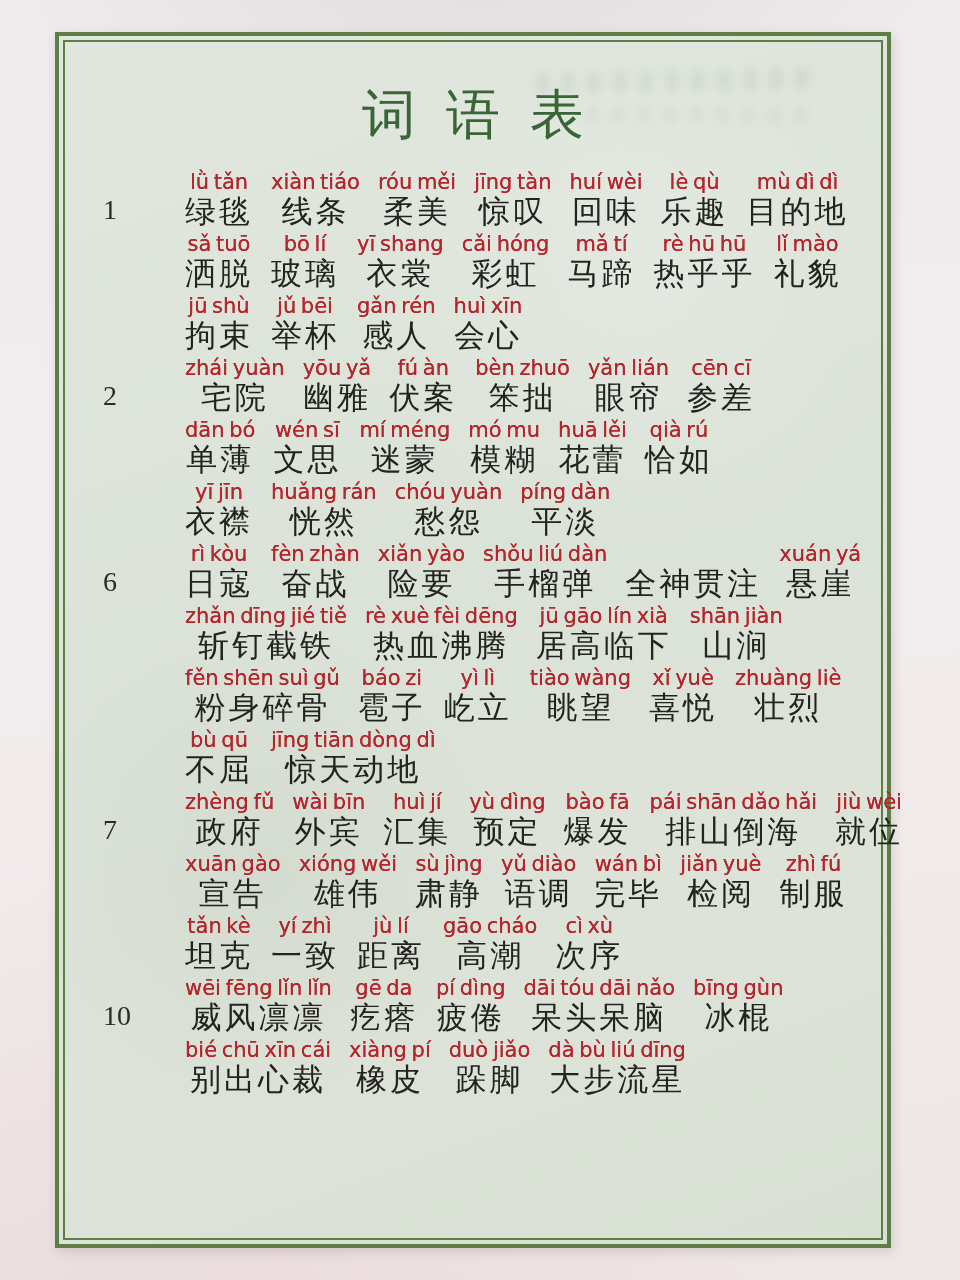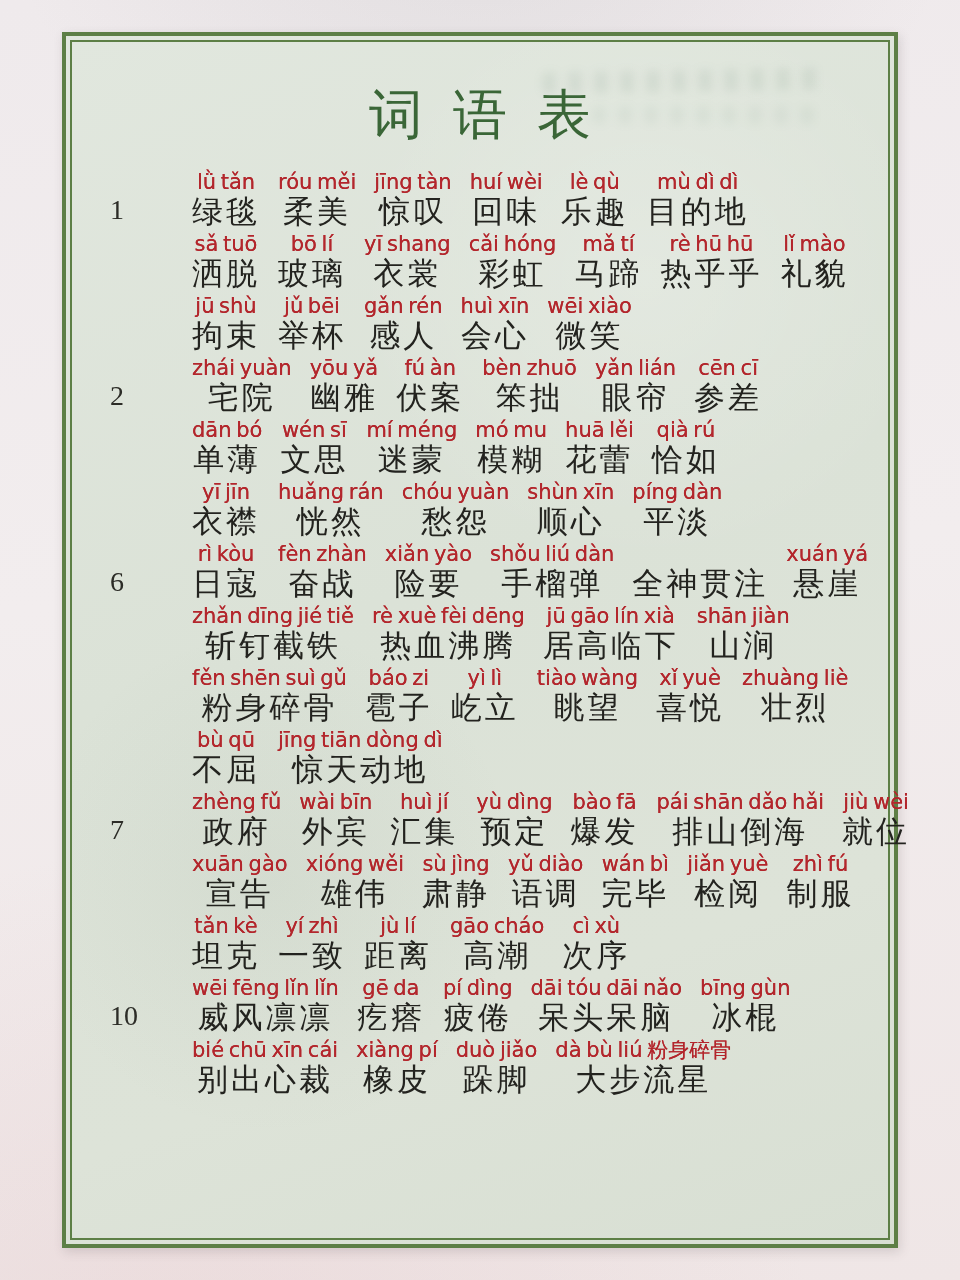--- a/index.html
+++ b/index.html
@@ -5,21 +5,21 @@
   html,body{margin:0;padding:0;}
   body{
     width:960px;height:1280px;overflow:hidden;position:relative;
     background:
       radial-gradient(120% 80% at 20% 110%, rgba(226,196,198,.35), rgba(0,0,0,0) 55%),
       radial-gradient(100% 60% at 50% -10%, rgba(190,190,192,.30), rgba(0,0,0,0) 50%),
       linear-gradient(175deg,#efeaec 0%,#f2edee 45%,#efe6e6 100%);
     font-family:"Liberation Serif","DejaVu Serif",serif;
   }
   .sheet{
-    position:absolute;left:62px;top:32px;width:836px;height:1216px;
+    position:absolute;left:55px;top:32px;width:836px;height:1216px;
     border:4px solid var(--green-border,#5d7f46);
     box-sizing:border-box;
     background:
       radial-gradient(60% 40% at 70% 20%, rgba(255,255,255,.18), rgba(0,0,0,0) 60%),
       radial-gradient(50% 35% at 25% 70%, rgba(120,140,120,.08), rgba(0,0,0,0) 60%),
       linear-gradient(160deg,#e1e7de 0%,#dbe2d7 45%,#dde3d8 75%,#d8dfd3 100%);
     box-shadow:2px 4px 10px rgba(90,80,85,.18);
   }
   .sheet-inner{
     position:absolute;left:4px;top:4px;right:4px;bottom:4px;
@@ -70,20 +70,24 @@
     <div class="bleed b2"></div>
     <h1 class="page-title">词语表</h1>
     <div class="word-list">
         <div class="word-row">
           <span class="num">1</span>
           <span class="word">
             <span class="py">lǜ tǎn</span>
             <span class="zh">绿毯</span>
           </span>
           <span class="word">
+            <span class="py">xiàn tiáo</span>
+            <span class="zh">线条</span>
+          </span>
+          <span class="word">
             <span class="py">róu měi</span>
             <span class="zh">柔美</span>
           </span>
           <span class="word">
             <span class="py">jīng tàn</span>
             <span class="zh">惊叹</span>
           </span>
           <span class="word">
             <span class="py">huí wèi</span>
             <span class="zh">回味</span>
@@ -139,24 +143,20 @@
             <span class="zh">举杯</span>
           </span>
           <span class="word">
             <span class="py">gǎn rén</span>
             <span class="zh">感人</span>
           </span>
           <span class="word">
             <span class="py">huì xīn</span>
             <span class="zh">会心</span>
           </span>
-          <span class="word">
-            <span class="py">wēi xiào</span>
-            <span class="zh">微笑</span>
-          </span>
         </div>
         <div class="word-row">
           <span class="num">2</span>
           <span class="word">
             <span class="py">zhái yuàn</span>
             <span class="zh">宅院</span>
           </span>
           <span class="word">
             <span class="py">yōu yǎ</span>
             <span class="zh">幽雅</span>
@@ -213,24 +213,20 @@
           </span>
           <span class="word">
             <span class="py">huǎng rán</span>
             <span class="zh">恍然</span>
           </span>
           <span class="word">
             <span class="py">chóu yuàn</span>
             <span class="zh">愁怨</span>
           </span>
           <span class="word">
-            <span class="py">shùn xīn</span>
-            <span class="zh">顺心</span>
-          </span>
-          <span class="word">
             <span class="py">píng dàn</span>
             <span class="zh">平淡</span>
           </span>
         </div>
         <div class="word-row">
           <span class="num">6</span>
           <span class="word">
             <span class="py">rì kòu</span>
             <span class="zh">日寇</span>
           </span>
@@ -427,19 +423,19 @@
           </span>
           <span class="word">
             <span class="py">xiàng pí</span>
             <span class="zh">橡皮</span>
           </span>
           <span class="word">
             <span class="py">duò jiǎo</span>
             <span class="zh">跺脚</span>
           </span>
           <span class="word">
-            <span class="py">dà bù liú 粉身碎骨</span>
+            <span class="py">dà bù liú dīng</span>
             <span class="zh">大步流星</span>
           </span>
         </div>
       </div>
   </div>
 </div>
 
 </body></html>

